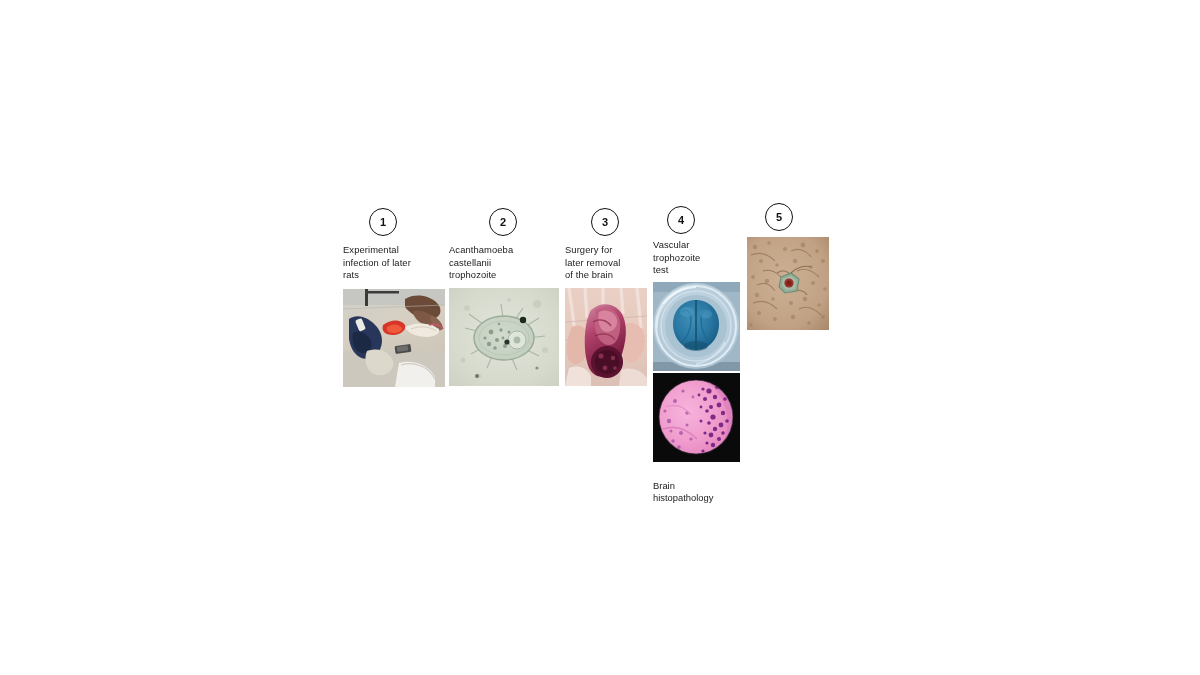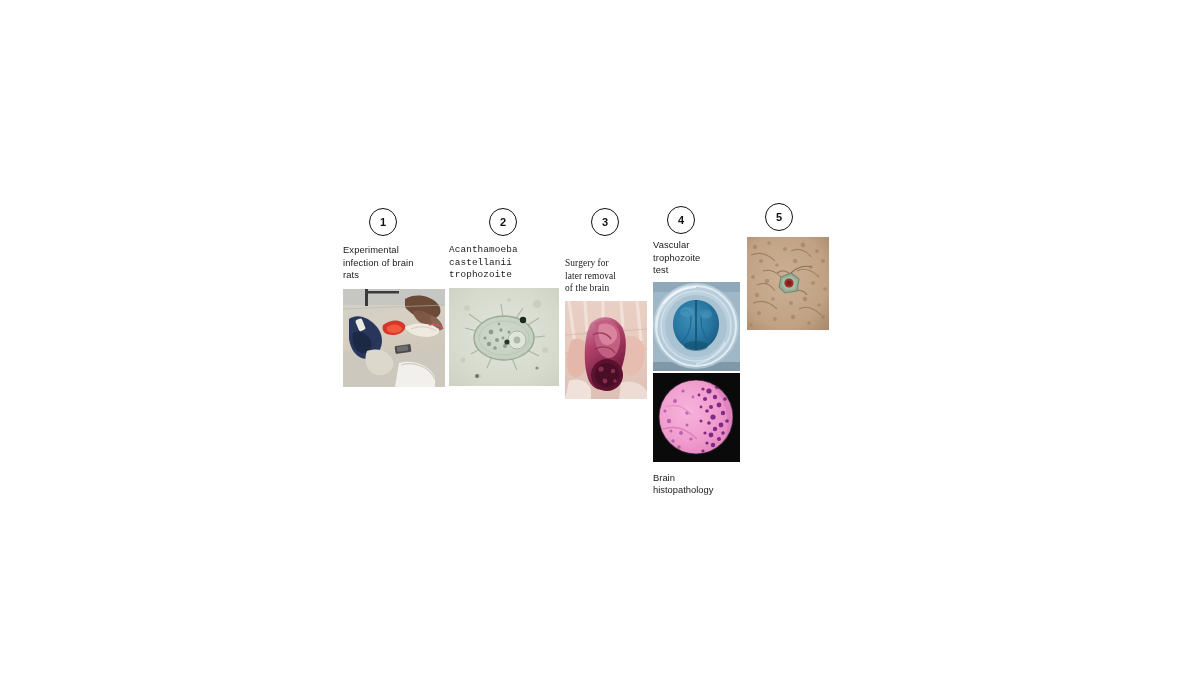--- a/index.html
+++ b/index.html
@@ -57,48 +57,48 @@
     overflow: hidden;
   }
   .photo svg { display: block; width: 100%; height: 100%; }
 
   
   #panel-1 { left: 343px; top: 208px; width: 102px; }
   #panel-1 .badge { margin-left: 26px; }
   #panel-1 .caption { margin-top: 8px; }
   #panel-2 { left: 449px; top: 208px; width: 110px; }
   #panel-2 .badge { margin-left: 40px; }
-  #panel-2 .caption { margin-top: 8px; font-family: Liberation Mono, monospace; }
+  #panel-2 .caption { margin-top: 8px; }
   #panel-3 { left: 565px; top: 208px; width: 82px; }
   #panel-3 .badge { margin-left: 26px; }
-  #panel-3 .caption { margin-top: 21px; font-family: Liberation Serif, serif; }
+  #panel-3 .caption { margin-top: 8px; }
   #panel-4 { left: 653px; top: 206px; width: 87px; }
   #panel-4 .badge { margin-left: 14px; }
   #panel-4 .caption { margin-top: 5px; }
   #panel-5 { left: 747px; top: 203px; width: 84px; }
   #panel-5 .badge { margin-left: 18px; }
   #panel-5 .caption { margin-top: 5px; }
 
   .ph-1 { width: 102px; height: 98px; margin-top: 7px; }
   .ph-2 { width: 110px; height: 98px; margin-top: 6px; }
   .ph-3 { width: 82px; height: 98px; margin-top: 6px; }
   .ph-4a { width: 87px; height: 89px; margin-top: 5px; }
   .ph-4b { width: 87px; height: 89px; margin-top: 2px; }
   .ph-5 { width: 82px; height: 93px; margin-top: 6px; }
-  #panel-4 .sub-caption { margin-top: 10px; }
+  #panel-4 .sub-caption { margin-top: 18px; }
 </style>
 </head>
 <body>
 
 <div class="figure-canvas">
 
   <div class="panel" id="panel-1">
     <div class="badge">1</div>
     <div class="caption">Experimental
-infection of brain
+infection of later
 rats</div>
     <div class="photo ph-1">
       <svg viewBox="0 0 102 98" preserveAspectRatio="none">
         <defs>
           <linearGradient id="g1bg" x1="0" y1="0" x2="0.3" y2="1">
             <stop offset="0%" stop-color="#cfcfc9"></stop>
             <stop offset="45%" stop-color="#d6cfc2"></stop>
             <stop offset="100%" stop-color="#c9c3b6"></stop>
           </linearGradient>
         </defs>

